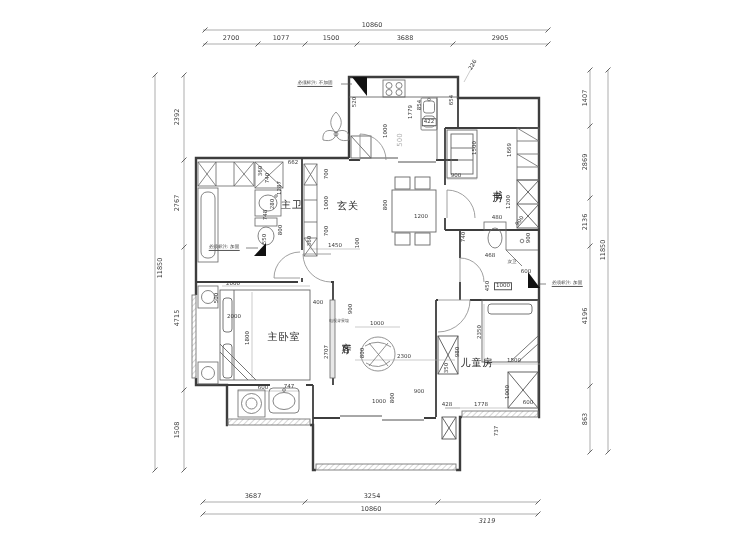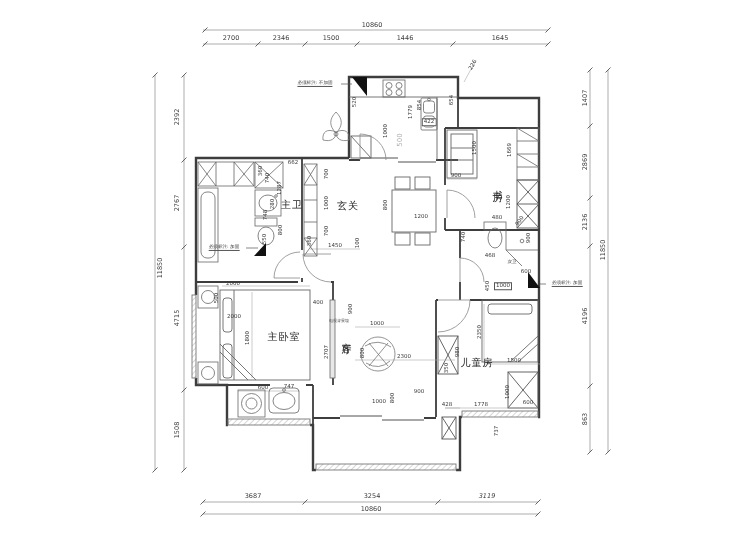--- a/index.html
+++ b/index.html
@@ -210,27 +210,27 @@
       <polygon points="528,272 528,288 540,288"></polygon>
     </g>
     <g stroke="#555" stroke-width="0.7">
       <path d="M341,84 H352 M246,248 H258 M546,284 H540" fill="none"></path>
     </g>
   </svg>
 
   <div class="labels" id="labels">
       <span class="lbl dim b" style="left: 372px; top: 25px;">10860</span>
       <span class="lbl dim b" style="left: 231px; top: 38px;">2700</span>
-      <span class="lbl dim b" style="left: 281px; top: 38px;">2346</span>
+      <span class="lbl dim b" style="left: 281px; top: 38px;">1077</span>
       <span class="lbl dim b" style="left: 331px; top: 38px;">1500</span>
-      <span class="lbl dim b" style="left: 405px; top: 38px;">1446</span>
-      <span class="lbl dim b" style="left: 500px; top: 38px;">1645</span>
+      <span class="lbl dim b" style="left: 405px; top: 38px;">3688</span>
+      <span class="lbl dim b" style="left: 500px; top: 38px;">2905</span>
       <span class="lbl dim b" style="left: 253px; top: 496px;">3687</span>
       <span class="lbl dim b" style="left: 372px; top: 496px;">3254</span>
-      <span class="lbl dim b" style="left: 487px; top: 496px; font-style: italic;">3119</span>
+      <span class="lbl dim b" style="left: 487px; top: 521px; font-style: italic;">3119</span>
       <span class="lbl dim b" style="left: 371px; top: 509px;">10860</span>
       <span class="lbl dim b" style="left: 160px; top: 268px; transform: translate(-50%, -50%) rotate(-90deg);">11850</span>
       <span class="lbl dim b" style="left: 177px; top: 117px; transform: translate(-50%, -50%) rotate(-90deg);">2392</span>
       <span class="lbl dim b" style="left: 177px; top: 203px; transform: translate(-50%, -50%) rotate(-90deg);">2767</span>
       <span class="lbl dim b" style="left: 177px; top: 318px; transform: translate(-50%, -50%) rotate(-90deg);">4715</span>
       <span class="lbl dim b" style="left: 177px; top: 430px; transform: translate(-50%, -50%) rotate(-90deg);">1508</span>
       <span class="lbl dim b" style="left: 585px; top: 98px; transform: translate(-50%, -50%) rotate(-90deg);">1407</span>
       <span class="lbl dim b" style="left: 585px; top: 162px; transform: translate(-50%, -50%) rotate(-90deg);">2869</span>
       <span class="lbl dim b" style="left: 585px; top: 222px; transform: translate(-50%, -50%) rotate(-90deg);">2136</span>
       <span class="lbl dim b" style="left: 585px; top: 316px; transform: translate(-50%, -50%) rotate(-90deg);">4196</span>

